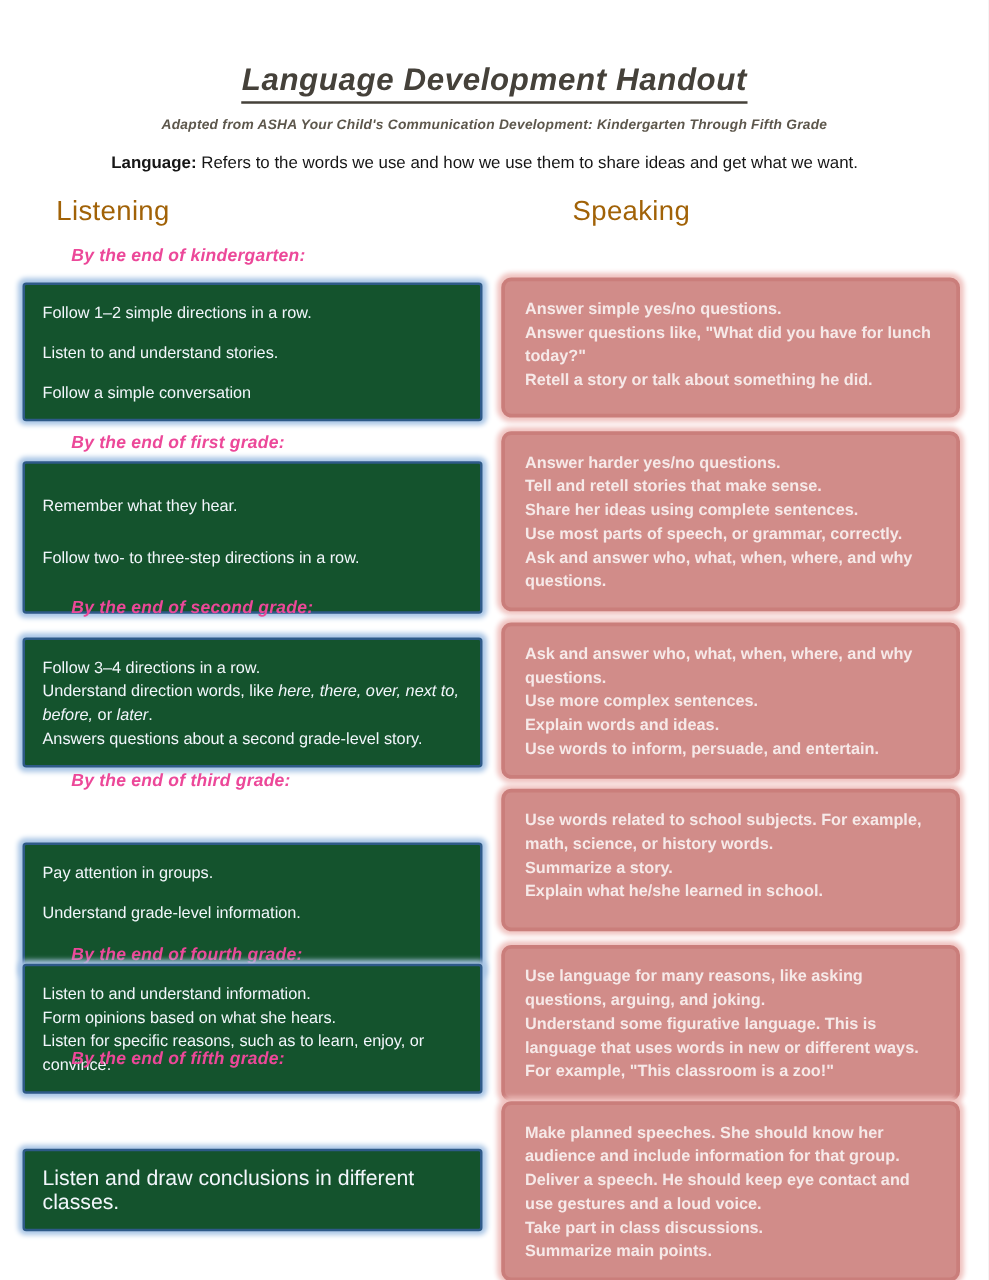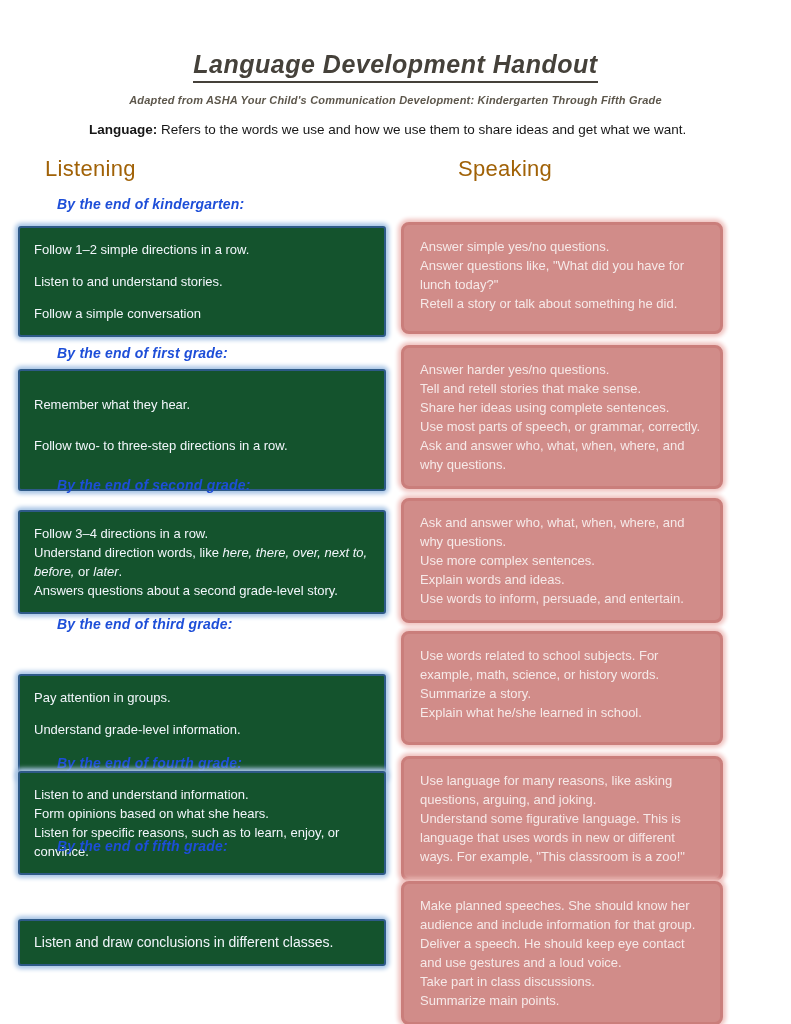--- a/index.html
+++ b/index.html
@@ -16,39 +16,39 @@
     position:absolute;top:94px;left:0;width:100%;text-align:center;
     font-style:italic;font-weight:700;font-size:11px;color:#5d574c;letter-spacing:.2px;
   }
   .intro{position:absolute;top:122px;left:45px;font-size:13.5px;color:#161616;padding-left:44px;}
   .intro .lead{font-weight:700;}
   .col-head{position:absolute;top:156px;font-size:22px;color:#a16207;letter-spacing:.3px;}
   .col-head.left{left:45px;}
   .col-head.right{left:458px;}
   .grade-label{
     position:absolute;left:57px;font-style:italic;font-weight:600;
-    font-size:14px;color:#1d4ed8;letter-spacing:.2px;
+    font-size:14px;color:#ec4899;letter-spacing:.2px;
   }
   .box{
     position:absolute;box-sizing:border-box;font-size:13px;line-height:19px;
   }
   .box .line{margin:0;}
   .blue{
     left:18px;width:368px;background:#14532d;border:2px solid #2e5a88;border-radius:3px;
     box-shadow:0 0 4px 3px #aac6e6;padding:12px 14px;color:#f2f6fb;
   }
   .pink{
-    left:401px;width:322px;background:#d18c89;border:3px solid #ca7e7b;border-radius:8px;
-    box-shadow:0 0 4px 3px #f0c3c0;padding:12px 16px;color:#f6e9e8;
+    left:401px;width:367px;background:#d18c89;border:3px solid #ca7e7b;border-radius:8px;
+    box-shadow:0 0 4px 3px #f0c3c0;padding:12px 16px;color:#f6e9e8;font-weight:bold;
   }
   .spaced .line{margin-bottom:13px;}
   .spaced .line:last-child{margin-bottom:0;}
   .pad-lg{padding-top:24px;}
   .pad-lg .line{margin-bottom:22px;}
-  .small{font-size:14px;}
+  .small{font-size:17px;}
   .it{font-style:italic;}
   
   .s0-label{top:196px;}  .s0-blue{top:226px;min-height:100px;} .s0-pink{top:222px;min-height:112px;}
   .s1-label{top:345px;}  .s1-blue{top:369px;min-height:101px;} .s1-pink{top:345px;min-height:132px;}
   .s2-label{top:477px;}  .s2-blue{top:510px;min-height:99px;}  .s2-pink{top:498px;min-height:121px;}
   .s3-label{top:616px;}  .s3-blue{top:636px;min-height:106px;margin-top:38px;} .s3-pink{top:631px;min-height:114px;}
   .s4-label{top:755px;}  .s4-blue{top:771px;min-height:97px;}  .s4-pink{top:756px;min-height:122px;}
   .s5-label{top:838px;}  .s5-blue{top:919px;min-height:46px;}  .s5-pink{top:881px;min-height:138px;}
 </style>
 </head>

